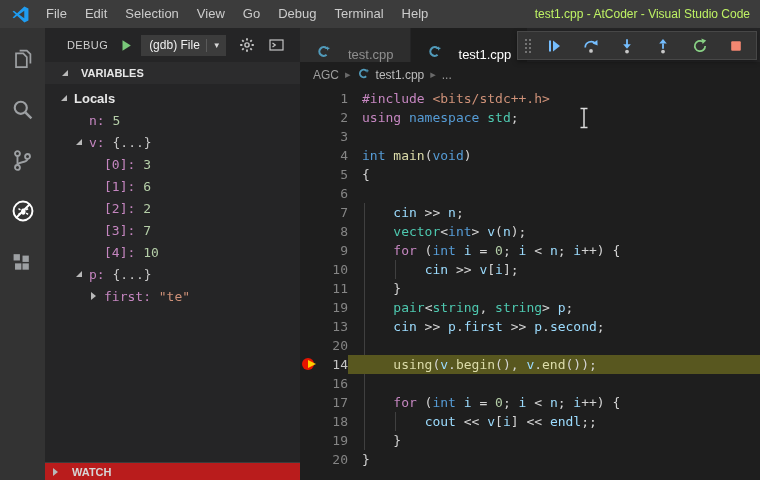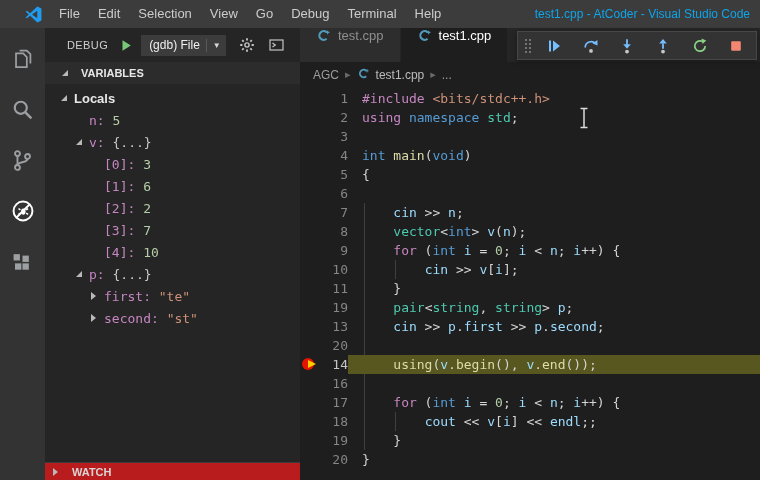--- a/index.html
+++ b/index.html
@@ -1,25 +1,25 @@
 <!DOCTYPE html>
 <html style="--titlebar: #3c3c3c; --activity-bar: #333333; --sidebar: #252526; --editor: #1e1e1e; --tab-inactive: #2d2d2d; --accent-blue: #75beff; --debug-green: #89d185; --debug-red: #f48771; --current-line-bg: #58571f; --breakpoint-red: #e51400; --exec-arrow-yellow: #ffcc00; --token-keyword: #c586c0; --token-type: #569cd6; --token-class: #4ec9b0; --token-function: #dcdcaa; --token-variable: #9cdcfe; --token-number: #b5cea8; --token-string: #ce9178;"><head>
 <meta charset="utf-8">
 <style>
   html,body { margin:0; padding:0; background:#1e1e1e; }
   .screen { position:relative; width:760px; height:480px; overflow:hidden;
             font-family:"Liberation Sans", sans-serif; background:var(--editor,#1e1e1e); }
 
   
   .titlebar { position:absolute; left:0; top:0; right:0; height:28px;
-              background:var(--titlebar,#3c3c3c); display:flex; align-items:center; z-index:5;padding-left:13px; }
+              background:var(--titlebar,#3c3c3c); display:flex; align-items:center; z-index:5; }
   .vscode-logo { margin:0 8px 0 12px; display:flex; }
   .menubar { display:flex; align-items:center; }
   .menu-item { padding:0 9px; font-size:13px; color:#cccccc; line-height:28px; cursor:default; }
-  .window-title { margin-left:auto; padding-right:10px; font-size:12px; color:#0ea5e9; white-space:nowrap; }
+  .window-title { margin-left:auto; padding-right:10px; font-size:12px; color:#bef264; white-space:nowrap; }
 
   
   .activitybar { position:absolute; left:0; top:28px; width:45px; bottom:0;
                  background:var(--activity-bar,#333333); display:flex; flex-direction:column;
                  align-items:center; padding-top:10px; box-sizing:border-box; gap:11px; }
   .ab-item { width:45px; height:40px; display:flex; align-items:center; justify-content:center; }
 
   
   .sidebar { position:absolute; left:45px; top:28px; width:255px; bottom:0;
              background:var(--sidebar,#252526); display:flex; flex-direction:column; }
@@ -48,21 +48,21 @@
   .var-value.str { color:var(--token-string,#ce9178); }
   .var-value.obj { color:#c8c8c8; }
   .watch-header { flex:none; height:17px; border-top:1px solid #3c3c3c; background:#b91c1c;
                   display:flex; align-items:center; gap:6px; padding-left:8px;
                   font-size:11px; font-weight:bold; color:#d6d6d6; }
 
   
   .editor { position:absolute; left:300px; top:28px; right:0; bottom:0;
             display:flex; flex-direction:column; background:var(--editor,#1e1e1e); }
   .tabbar { height:34px; flex:none; background:#252526; display:flex; }
-  .tab { display:flex; align-items:flex-start; padding:0 16px; gap:7px; font-size:13px; cursor:default; }
+  .tab { display:flex; align-items:flex-end; padding:0 16px; gap:17px; font-size:13px; cursor:default; }
   .tab.inactive { background:var(--tab-inactive,#2d2d2d); color:#8f8f8f; margin-right:1px; }
   .tab.active { background:var(--editor,#1e1e1e); color:#ffffff; }
   .breadcrumb { height:25px; flex:none; display:flex; align-items:center; gap:6px;
                 padding-left:13px; font-size:12px; color:#9d9d9d; }
   .bc-sep { color:#6a6a6a; font-size:11px; }
   .bc-file { color:#bcbcbc; }
   .code-area { flex:1; padding-top:2px; font-family:"DejaVu Sans Mono", monospace;
                font-size:13px; color:#d4d4d4; overflow:hidden; }
   .code-line { height:19px; line-height:19px; display:flex; position:relative; }
   .ln { flex:0 0 48px; text-align:right; color:#858585; }
@@ -237,25 +237,20 @@
         <div class="var-row" style="padding-left: 31px;">
           <span class="twistie expanded"></span>
           <span class="var-name">p: </span>
           <span class="var-value obj">{...}</span>
         </div>
         <div class="var-row" style="padding-left: 46px;">
           <span class="twistie collapsed"></span>
           <span class="var-name">first: </span>
           <span class="var-value str">"te"</span>
         </div>
-        <div class="var-row" style="padding-left: 46px;">
-          <span class="twistie collapsed"></span>
-          <span class="var-name">second: </span>
-          <span class="var-value str">"st"</span>
-        </div>
       </div>
 
     <div class="watch-header">
       <span class="twistie collapsed"></span>
       <span>WATCH</span>
     </div>
   </div>
 
   <div class="editor">
     <div class="tabbar">

